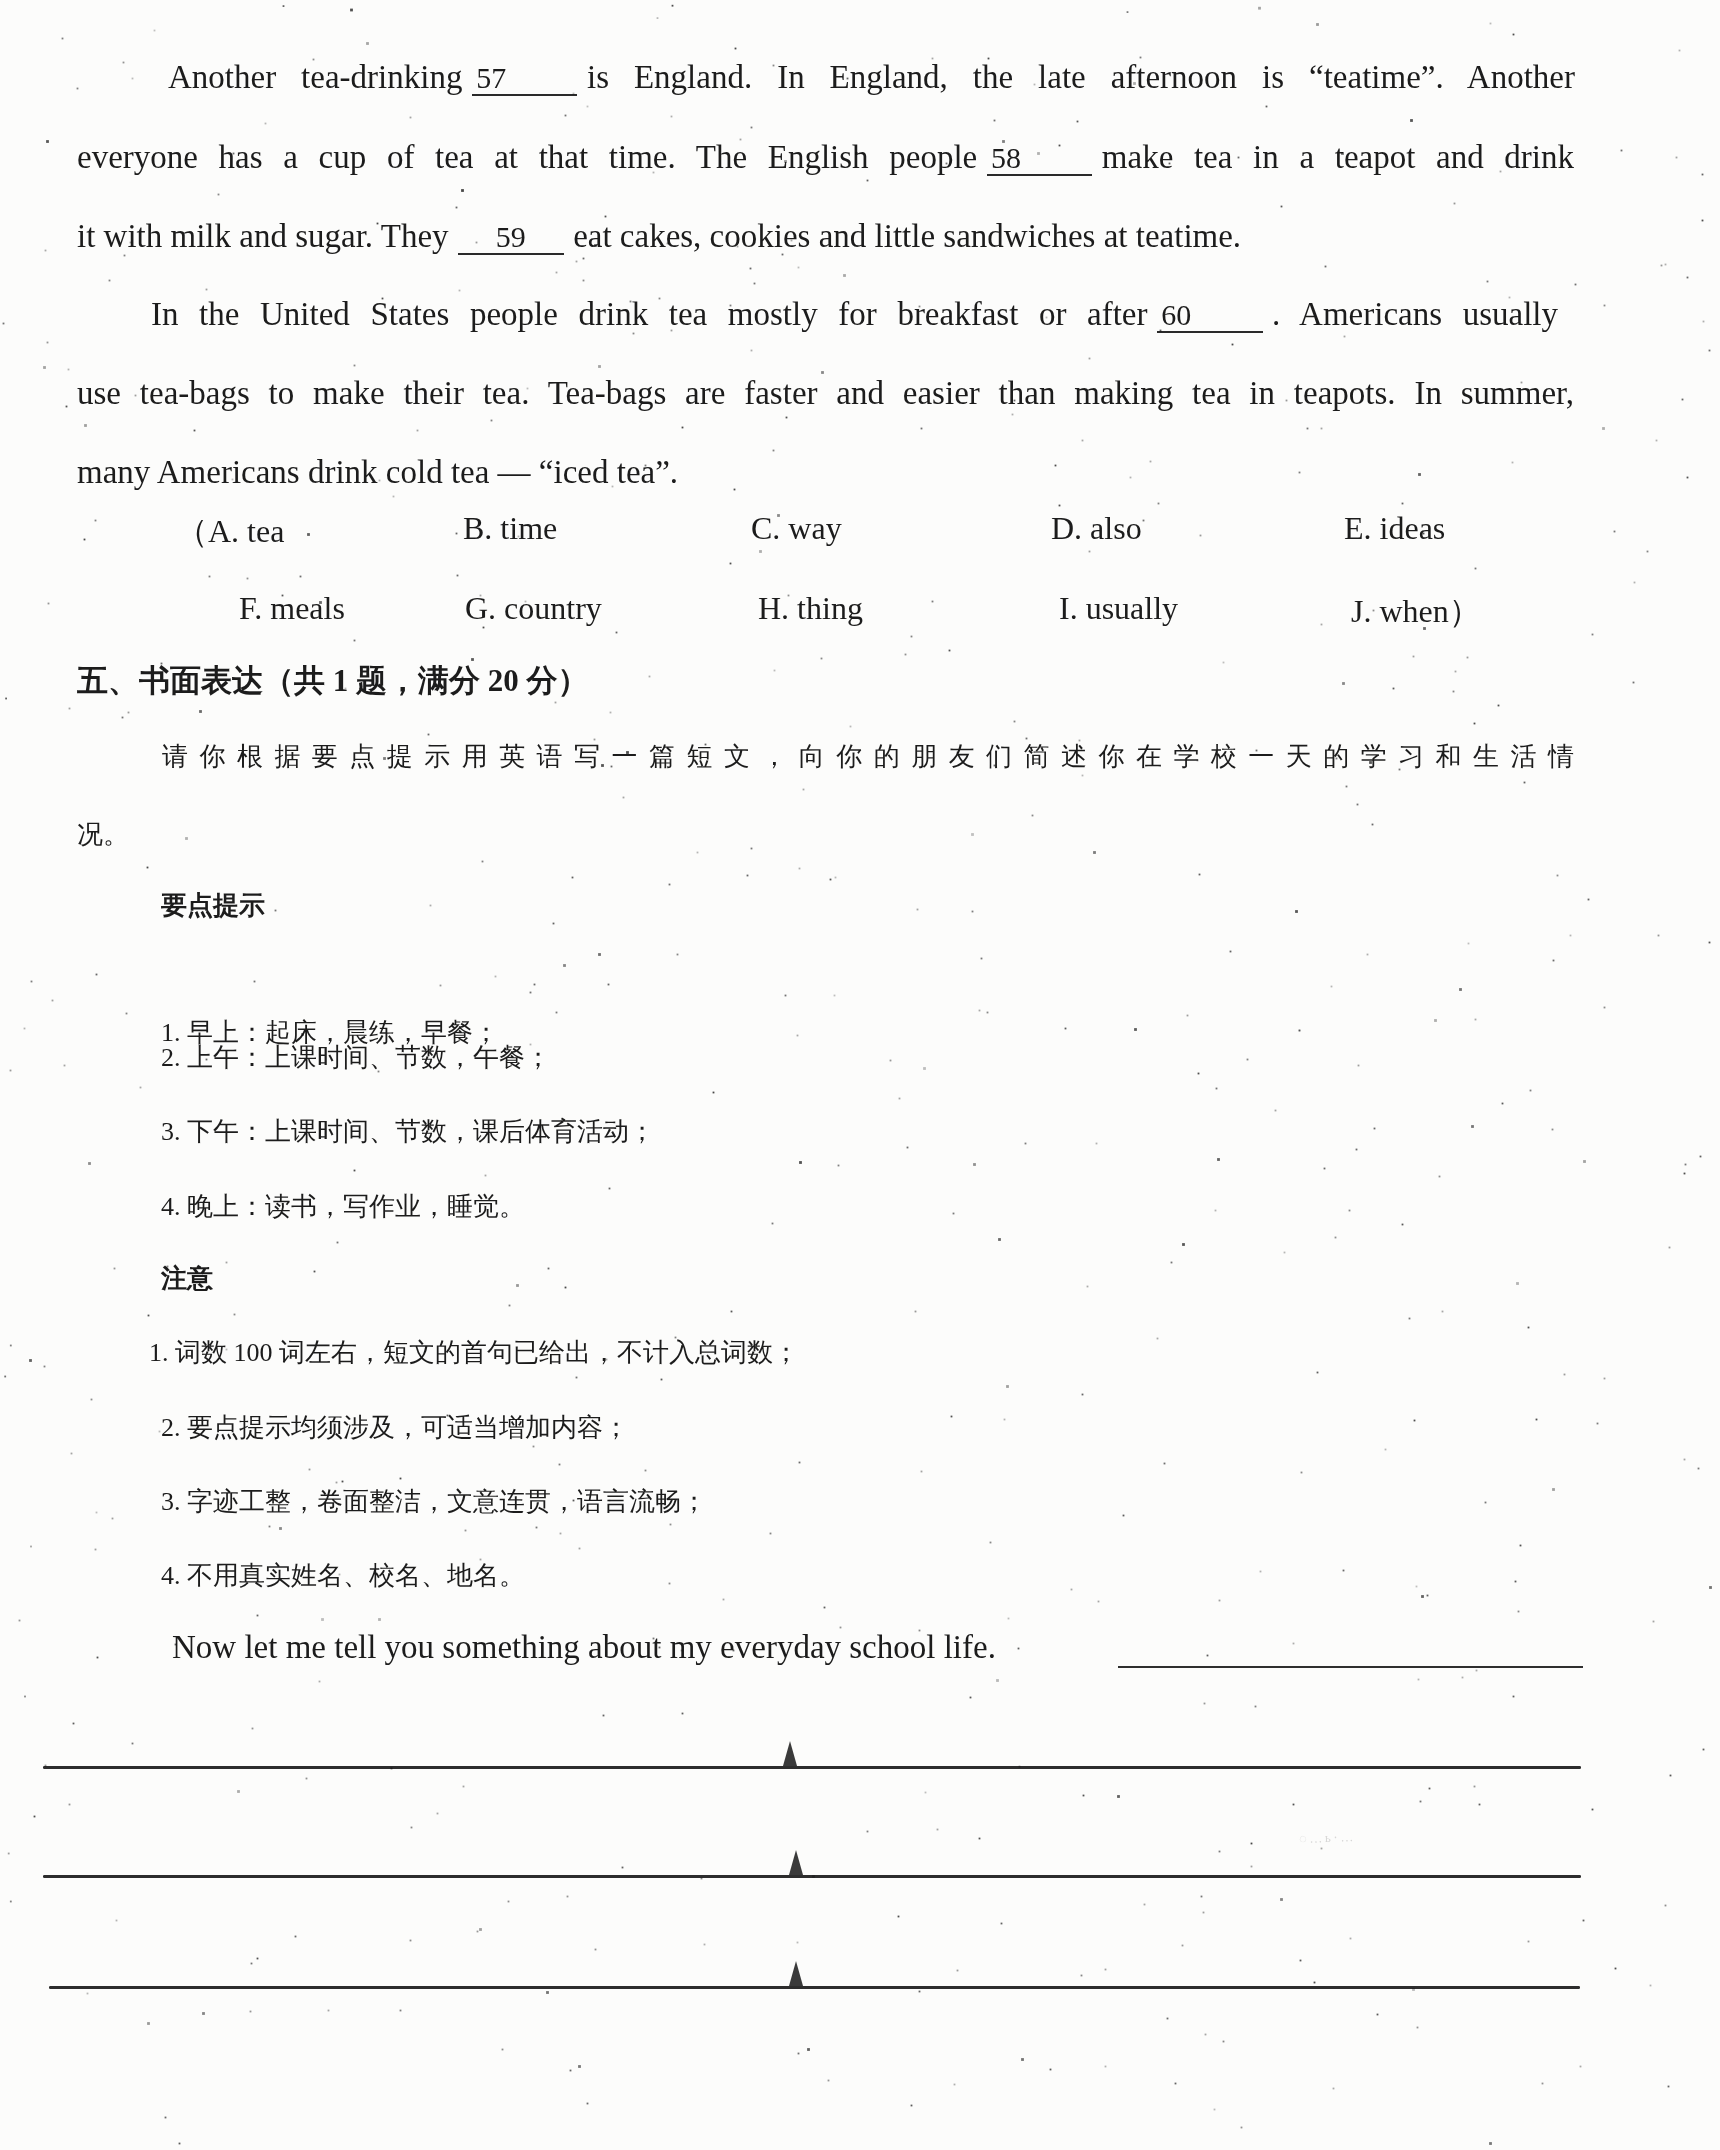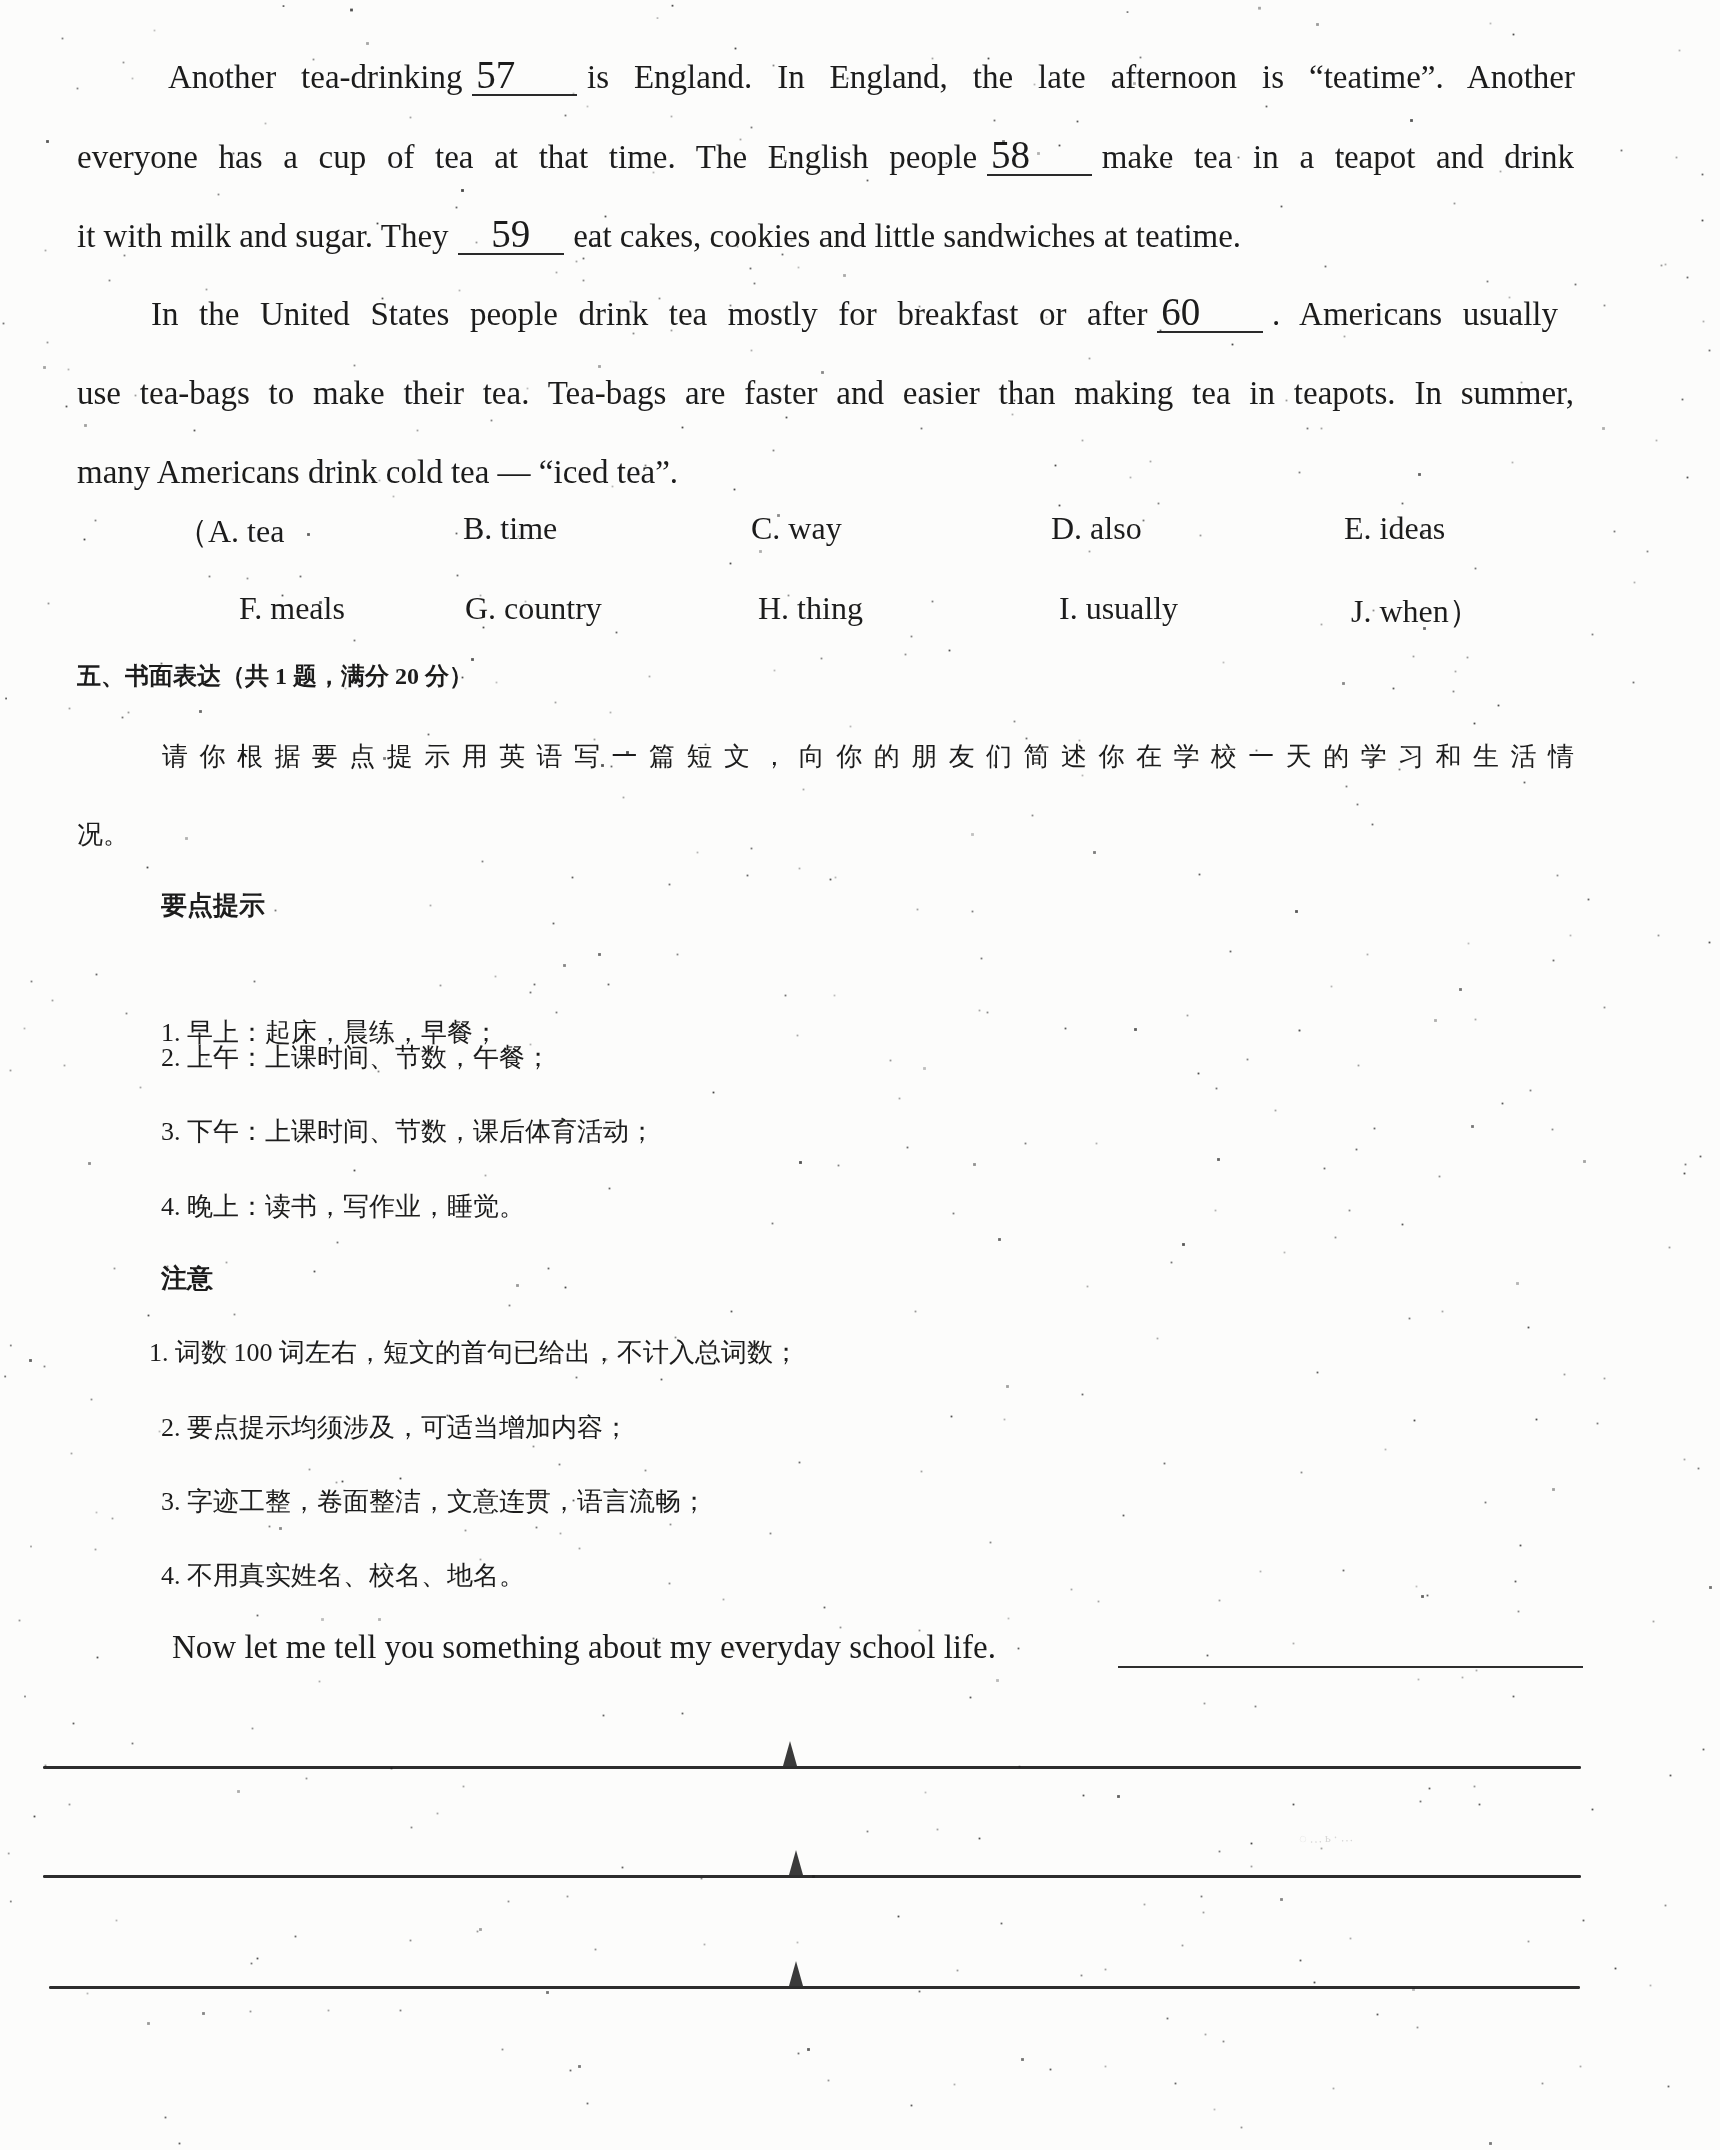--- a/index.html
+++ b/index.html
@@ -8,21 +8,21 @@
     font-family:"Liberation Serif","DejaVu Serif",serif;color:#1c1c1c;overflow:hidden;
   }
   .ln{position:absolute;white-space:nowrap;}
   .en{font-size:33px;line-height:1.15;}
   .zh{font-size:26px;line-height:1.15;}
   .just{white-space:normal;text-align:justify;text-align-last:justify;}
   .bold{font-weight:bold;}
   .blank{
     display:inline-block;min-width:97px;text-align:center;
     border-bottom:2.2px solid #2a2a2a;padding:0 4.3px 4.3px;margin:0 9.5px;
-    line-height:.8;font-size:39px;
+    line-height:.8;font-size:30px;
   }
   .opt{position:absolute;font-size:32px;white-space:nowrap;}
   .rule{position:absolute;height:2.6px;background:#2d2d2d;border-radius:1.3px;}
   .tri{position:absolute;width:0;height:0;
     border-left:7.3px solid transparent;border-right:7.3px solid transparent;
     border-bottom:25px solid #3a3a3a;}
   .lead-underline{position:absolute;height:2.2px;background:#2e2e2e;}
   .noise{position:absolute;top:0;left:0;width:0.9px;height:0.9px;background:transparent;pointer-events:none;}
   .smudge{position:absolute;color:#b9b9b9;font-size:13px;letter-spacing:2.6px;opacity:.55;}
 </style>
@@ -49,21 +49,21 @@
     <span class="opt" style="top:510px;left:751px;">C. way</span>
     <span class="opt" style="top:510px;left:1051px;">D. also</span>
     <span class="opt" style="top:510px;left:1344px;">E. ideas</span>
     <span class="opt" style="top:590px;left:194px;margin-left:45px;">F. meals</span>
     <span class="opt" style="top:590px;left:465px;">G. country</span>
     <span class="opt" style="top:590px;left:758px;">H. thing</span>
     <span class="opt" style="top:590px;left:1059px;">I. usually</span>
     <span class="opt" style="top:590px;left:1351px;">J. when）</span>
   </div>
 
-  <div class="ln zh bold" style="top:663px;left:77px;font-size:24px;">五、书面表达（共 1 题，满分 20 分）</div>
+  <div class="ln zh bold" style="top:663px;left:77px;font-size:31px;">五、书面表达（共 1 题，满分 20 分）</div>
 
   <div class="ln zh just" style="top:742px;left:162px;width:1412px;">请你根据要点提示用英语写一篇短文，向你的朋友们简述你在学校一天的学习和生活情</div>
   <div class="ln zh" style="top:820px;left:77px;">况。</div>
 
   <div class="ln zh bold" style="top:891px;left:161px;">要点提示</div>
   <div class="ln zh" style="top:1018px;left:161px;">1. 早上：起床，晨练，早餐；</div>
   <div class="ln zh" style="top:1043px;left:161px;">2. 上午：上课时间、节数，午餐；</div>
   <div class="ln zh" style="top:1117px;left:161px;">3. 下午：上课时间、节数，课后体育活动；</div>
   <div class="ln zh" style="top:1192px;left:161px;">4. 晚上：读书，写作业，睡觉。</div>
 

